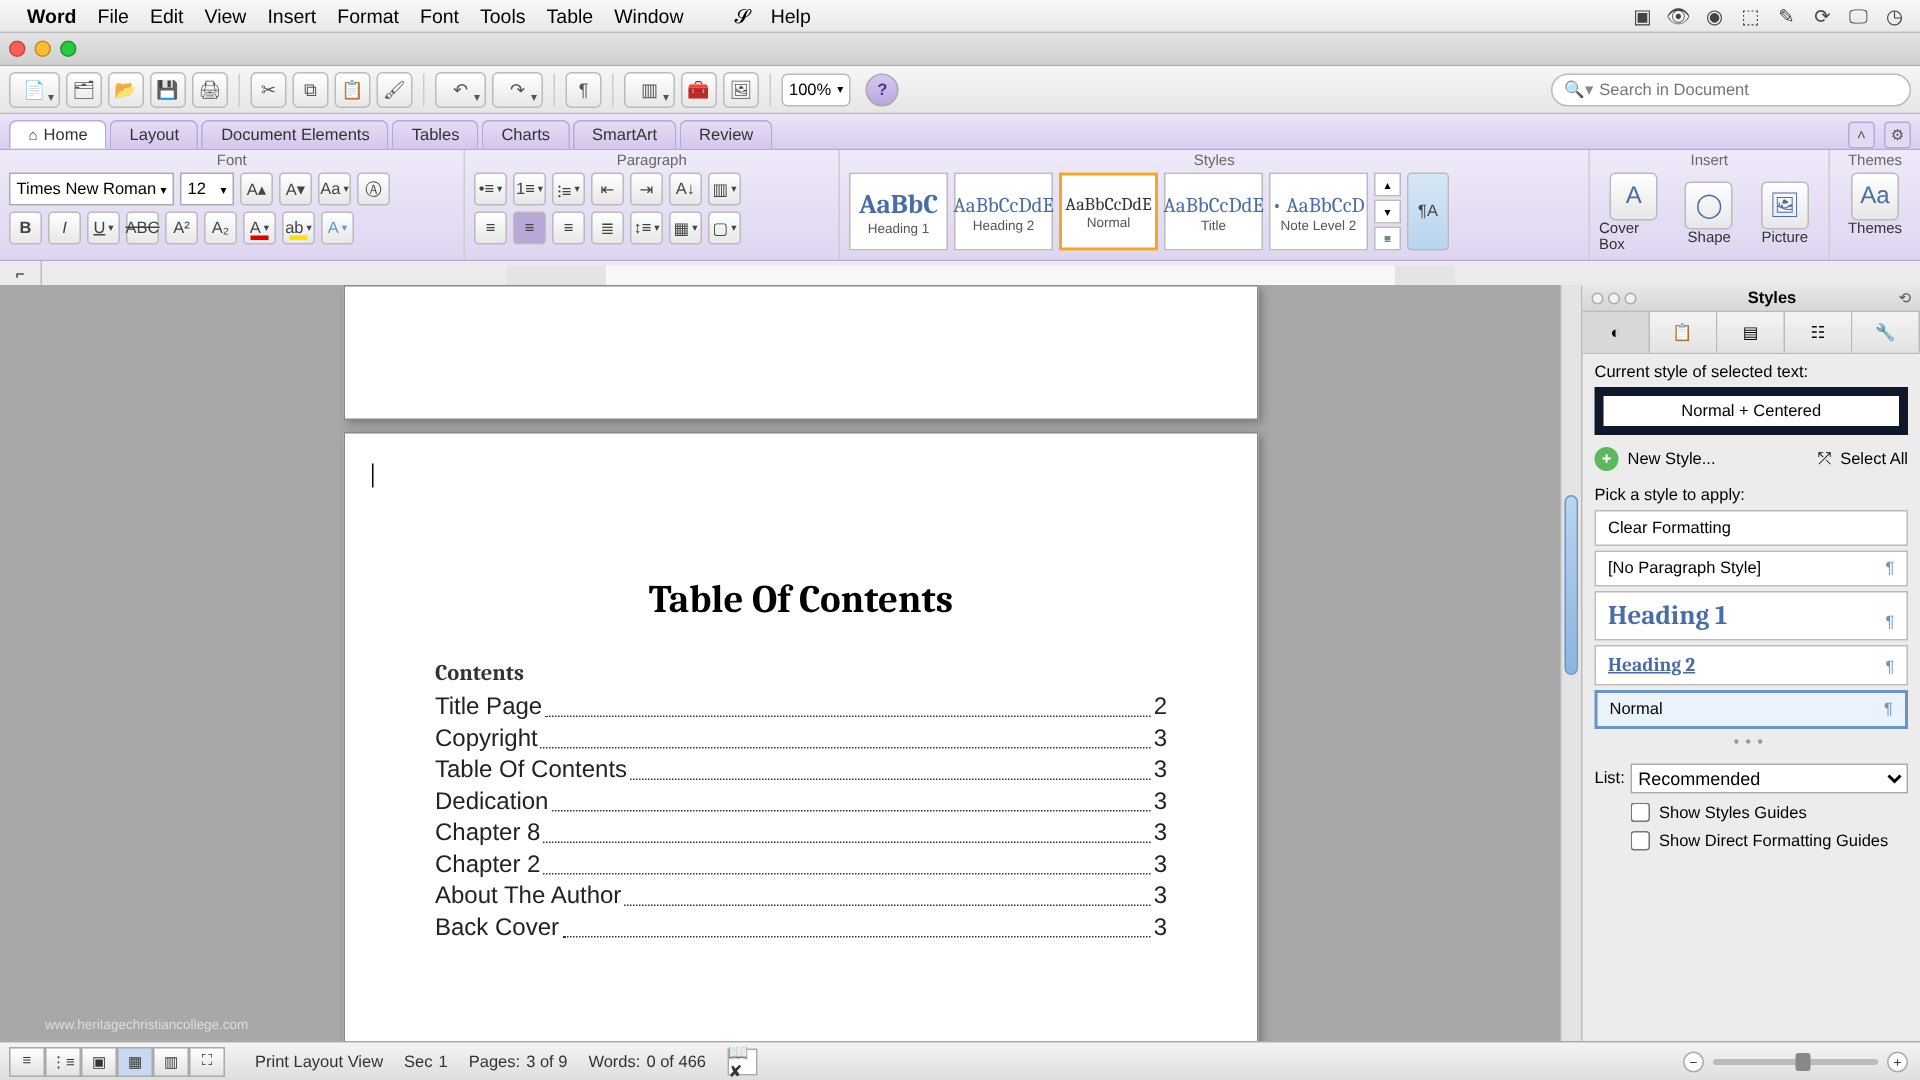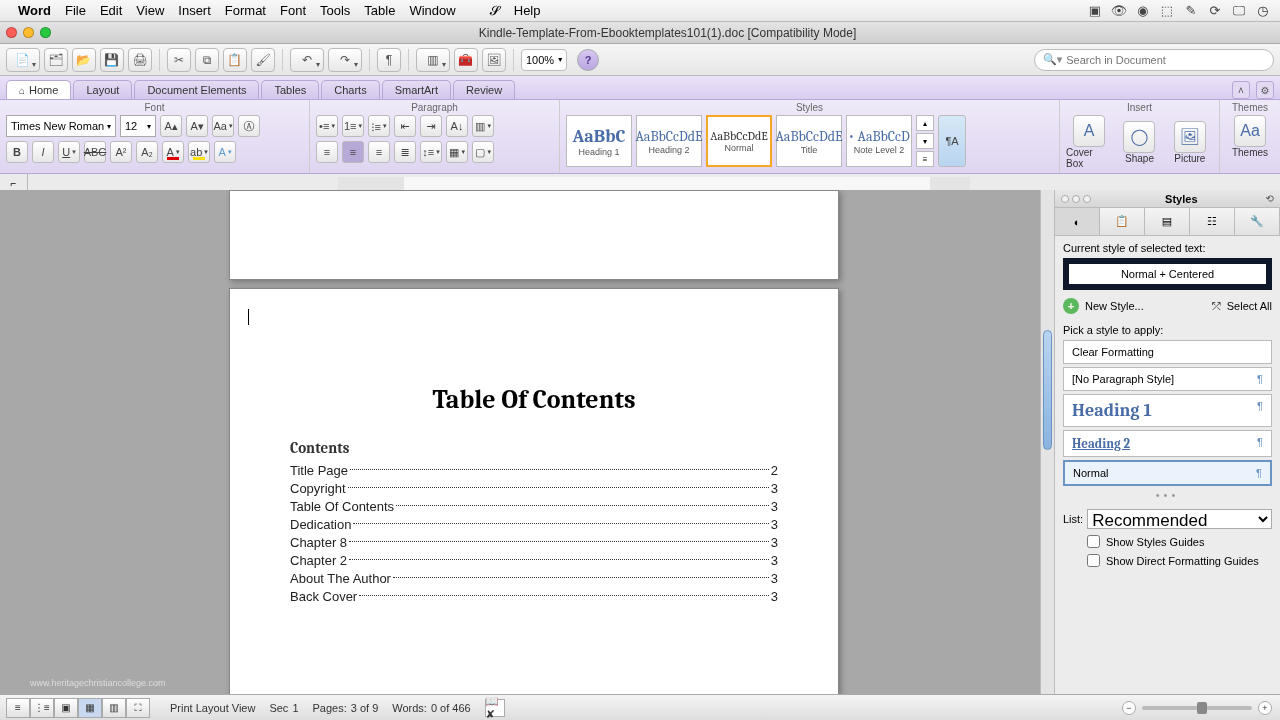--- a/index.html
+++ b/index.html
@@ -75,21 +75,21 @@
 
 .doc-area { position:absolute; top: 190px; bottom: 26px; left:0; right:0; background:#a8a8a8; overflow:hidden; }
 .doc-scroll { position:absolute; left:28px; right:240px; top:0; bottom:0; overflow:hidden; }
 .doc-left-gutter { position:absolute; left:0; top:0; bottom:0; width:28px; background:#a8a8a8; }
 .page { background:#fff; width:610px; margin: 0 auto; border:1px solid #888; box-shadow: 2px 2px 6px rgba(0,0,0,0.3); padding: 20px 60px 40px; }
 .page.frag { height:90px; margin-top:0; padding-top:40px; }
 .gap { height:8px; }
 .cursor-caret { width:1px; height:16px; background:#000; margin-bottom:60px; margin-left:-42px; }
 .doc h2.title { font-family: Cambria, Georgia, serif; font-size:26px; font-weight:bold; text-align:center; margin: 10px 0 24px; }
 .doc h3.contents { font-family: Cambria, Georgia, serif; font-size:15px; font-weight:bold; color:#333; margin-bottom:6px; }
-.toc-line { display:flex; font-family: "Times New Roman", serif; font-size:13px; color:#222; margin:3px 0; align-items:center; }
+.toc-line { display:flex; font-family: "Times New Roman", serif; font-size:16px; color:#222; margin:3px 0; align-items:flex-end; }
 .toc-line .lbl { white-space:nowrap; }
 .toc-line .dots { flex:1; border-bottom:1px dotted #333; margin:0 2px 3px; }
 .toc-line .pg { white-space:nowrap; }
 
 
 .vscroll { position:absolute; right:226px; top:0; bottom:0; width:14px; background:#e4e4e4; border-left:1px solid #bbb; }
 .vscroll .thumb { position:absolute; left:2px; right:2px; top:140px; height:120px; background:linear-gradient(#b8d4f0,#8bb4e0); border:1px solid #6a94c4; border-radius:6px; }
 
 
 .styles-panel { position:absolute; right:0; top:0; bottom:0; width:226px; background:#ececec; border-left:1px solid #bbb; font-size:11px; }
@@ -100,27 +100,27 @@
 .sp-title .x { font-size:10px; color:#555; }
 .sp-tabs { display:flex; border-bottom:1px solid #bbb; height:28px; }
 .sp-tabs div { flex:1; border-right:1px solid #bbb; display:flex; align-items:center; justify-content:center; background:linear-gradient(#f4f4f4,#e2e2e2); }
 .sp-tabs div.active { background:#d8d8d8; }
 .sp-sec { padding:6px 8px; }
 .curbox { border:6px solid #0f172a; background:#fff; text-align:center; padding:4px; margin-top:4px; }
 .sp-row { display:flex; align-items:center; gap:6px; margin-top:8px; }
 .sp-row .plus { width:16px; height:16px; border-radius:50%; background:#5cb85c; color:#fff; display:flex; align-items:center; justify-content:center; font-size:11px; font-weight:bold; }
 .sp-row .link { color:#000; cursor:default; }
 .style-list { margin-top:4px; }
-.style-li { border:1px solid #bbb; background:#fff; padding:5px 8px; margin-bottom:3px; display:flex; align-items:flex-start; justify-content:space-between; }
+.style-li { border:1px solid #bbb; background:#fff; padding:5px 8px; margin-bottom:3px; display:flex; align-items:flex-end; justify-content:space-between; }
 .style-li.sel { border:2px solid #6a94c4; background:#eaf2fb; }
 .style-li .para { color:#6a94c4; }
 .style-li.h1 .nm { font-family:Cambria, serif; font-size:18px; font-weight:bold; color:#4a6da7; }
 .style-li.h2 .nm { font-family:Cambria, serif; font-size:13px; font-weight:bold; color:#4a6da7; text-decoration:underline; }
 .listctl { display:flex; align-items:center; gap:4px; margin-top:8px; }
-.listctl select { flex:1; height:20px; border:1px solid #aaa; background:#fff; font-size:17px; }
+.listctl select { flex:1; height:20px; border:1px solid #aaa; background:#fff; font-size:12px; }
 .chk { display:flex; align-items:center; gap:6px; margin-top:6px;padding-left:24px; }
 .chk input { width:13px; height:13px; }
 
 
 .watermark { position:absolute; left:30px; bottom:6px; font-size:9px; color:#ddd; }
 
 
 .statusbar { position:absolute; left:0; right:0; bottom:0; height:26px; background:linear-gradient(#f4f4f4,#dedede); border-top:1px solid #aaa; display:flex; align-items:center; font-size:11px; color:#333; }
 .viewbtns { display:flex; margin:0 6px; }
 .viewbtns div { width:24px; height:20px; border:1px solid #aaa; background:linear-gradient(#fff,#e2e2e2); display:flex; align-items:center; justify-content:center; font-size:10px; }
@@ -161,21 +161,20 @@
   <span class="sysicon">🖵</span>
   <span class="sysicon">◷</span>
 </div>
 
 <div class="win-title">
   <div class="traffic">
     <div class="dot r"></div>
     <div class="dot y"></div>
     <div class="dot g"></div>
   </div>
-  <div class="title">Kindle-Template-From-Ebooktemplates101(1).doc [Compatibility Mode]</div>
 </div>
 
 <div class="toolbar">
   <div class="tbtn split">📄</div>
   <div class="tbtn">🗂</div>
   <div class="tbtn">📂</div>
   <div class="tbtn">💾</div>
   <div class="tbtn">🖨</div>
   <div class="sep"></div>
   <div class="tbtn">✂</div>

